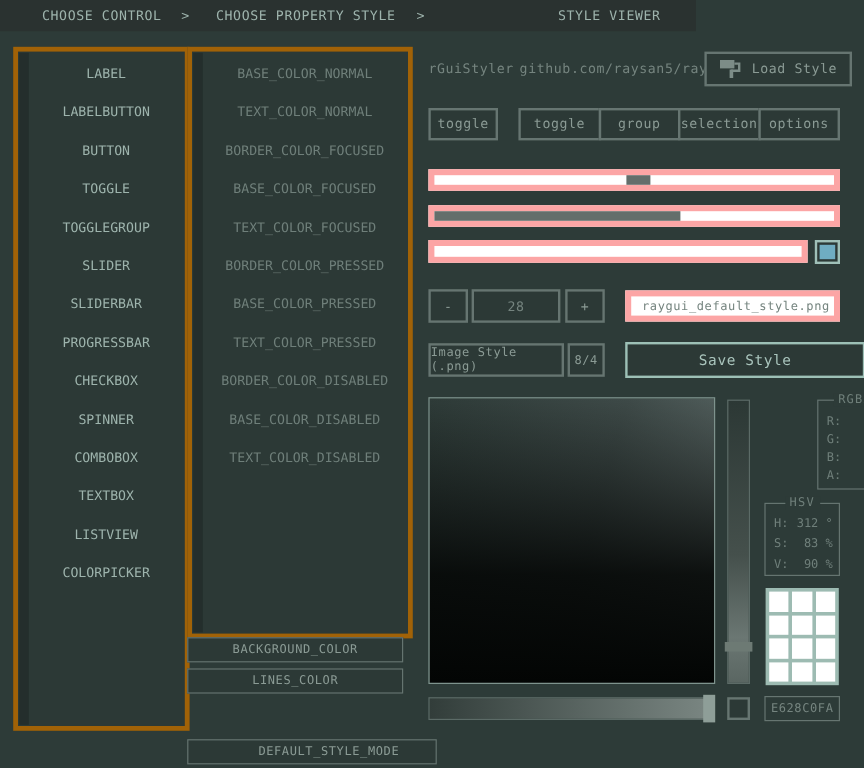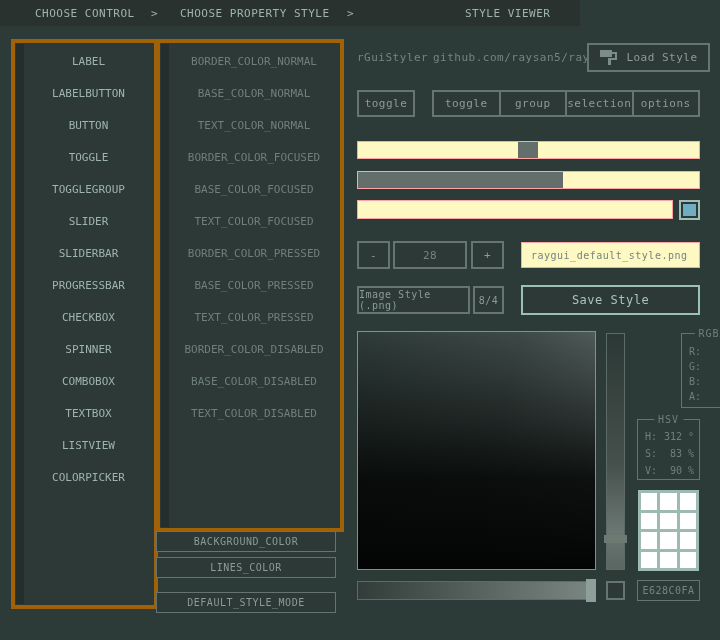--- a/index.html
+++ b/index.html
@@ -14,21 +14,21 @@
   .vscroll{position:absolute;left:1px;top:1px;bottom:1px;width:8px;background:#242e2c;}
   .list{position:absolute;left:8px;top:2px;right:0;}
   .list .row{height:32px;display:flex;align-items:center;justify-content:center;white-space:nowrap;}
   .controls .row{color:#9eb4ad;font-size:11px;}
   .props .row{color:#6f7f7a;font-size:11px;}
   .pbtn{position:absolute;left:156px;width:178px;height:19px;border:1px solid #657470;color:#8b9b95;
         font-size:10px;display:flex;align-items:center;justify-content:center;letter-spacing:.5px;background:#2c3936;}
   .lbl{position:absolute;color:#75847f;font-size:11px;white-space:nowrap;letter-spacing:.5px;}
   .btn{position:absolute;border:2px solid #667571;color:#8b9b95;font-size:11px;letter-spacing:.5px;
        display:flex;align-items:center;justify-content:center;background:#2c3936;box-sizing:border-box;}
-  .track{position:absolute;border:1px solid #fca5a5;background:#fef9c3;box-sizing:border-box;}
+  .track{position:absolute;border:5px solid #fca5a5;background:#ffffff;box-sizing:border-box;}
   .handle{position:absolute;top:0;bottom:0;background:#646e6b;}
   .fill{position:absolute;left:0;top:0;bottom:0;background:#646e6b;}
   .checkbox{position:absolute;left:679px;top:200px;width:21px;height:20px;border:2px solid #9fc0b8;
             background:#2c3936;box-sizing:border-box;}
   .checkbox .inner{position:absolute;inset:2px;background:#6fadc2;}
   .save{border-color:#9dc0b6;color:#a9c4bc;font-size:12px;}
   .colorpanel{position:absolute;left:357px;top:331px;width:239px;height:239px;border:1px solid #7e938d;box-sizing:border-box;
       background:linear-gradient(to bottom,rgba(3,5,4,0) 0%,rgba(3,5,4,.88) 62%,#030504 100%),
                  linear-gradient(105deg,#2e3b38 0%,#3e4a48 55%,#5d6a68 100%);}
   .vbar{position:absolute;left:606px;top:333px;width:19px;height:237px;border:1px solid #5c6b67;box-sizing:border-box;
@@ -80,38 +80,37 @@
         <div class="row">TEXTBOX</div>
         <div class="row">LISTVIEW</div>
         <div class="row">COLORPICKER</div>
       </div>
   </div>
 
   <div class="panel" style="left:156px;top:39px;width:180px;height:485px;">
     <div class="vscroll"></div>
     <div class="list props">
 
-    <div class="row">BORDER_COLOR_NORMAL</div>
         <div class="row">BASE_COLOR_NORMAL</div>
         <div class="row">TEXT_COLOR_NORMAL</div>
         <div class="row">BORDER_COLOR_FOCUSED</div>
         <div class="row">BASE_COLOR_FOCUSED</div>
         <div class="row">TEXT_COLOR_FOCUSED</div>
         <div class="row">BORDER_COLOR_PRESSED</div>
         <div class="row">BASE_COLOR_PRESSED</div>
         <div class="row">TEXT_COLOR_PRESSED</div>
         <div class="row">BORDER_COLOR_DISABLED</div>
         <div class="row">BASE_COLOR_DISABLED</div>
         <div class="row">TEXT_COLOR_DISABLED</div>
       </div>
   </div>
 
   <div class="pbtn" style="top:531px;">BACKGROUND_COLOR</div>
   <div class="pbtn" style="top:557px;">LINES_COLOR</div>
-  <div class="pbtn" style="top:592px;">DEFAULT_STYLE_MODE</div>
+  <div class="pbtn" style="top:616px;padding-left:28px;">DEFAULT_STYLE_MODE</div>
 
   <span class="lbl" style="left:357px;top:51px;">rGuiStyler</span>
   <span class="lbl" style="left:433px;top:51px;">github.com/raysan5/raygui</span>
   <div class="btn" style="left:587px;top:43px;width:123px;height:29px;gap:7px;">
     <span>
       <svg width="20" height="17" viewBox="0 0 20 17">
         <rect x="1" y="1" width="12" height="7" fill="#7c8c87"></rect>
         <path d="M13 4 H17 V10 H10" fill="none" stroke="#7c8c87" stroke-width="2"></path>
         <rect x="9" y="9" width="3" height="7" fill="#7c8c87"></rect>
       </svg>
@@ -141,21 +140,21 @@
       <div class="inner"></div>
     </div>
 
   <div class="btn" style="left:357px;top:241px;width:33px;height:28px;">-</div>
   <div class="btn" style="left:393px;top:241px;width:74px;height:28px;color:#75847f;">28</div>
   <div class="btn" style="left:471px;top:241px;width:33px;height:28px;">+</div>
   <div class="track" style="left:521px;top:242px;width:179px;height:26px;color:#75847f;font-size:10px;display:flex;align-items:center;padding-left:9px;letter-spacing:.5px;">raygui_default_style.png</div>
 
   <div class="btn" style="left:357px;top:286px;width:113px;height:28px;font-size:10px;">Image Style (.png)</div>
   <div class="btn" style="left:473px;top:286px;width:31px;height:28px;font-size:10px;">8/4</div>
-  <div class="btn save" style="left:521px;top:285px;width:179px;height:30px;">Save Style</div>
+  <div class="btn save" style="left:521px;top:285px;width:200px;height:30px;">Save Style</div>
 
   <div class="colorpanel"></div>
   <div class="vbar">
     <div class="vhandle"></div>
   </div>
 
   <div class="groupbox" style="top:333px;height:75px;margin-left:44px;">
     <div class="title">RGBA</div>
     <div class="grow" style="top:12px;">
         <span>R:</span>

